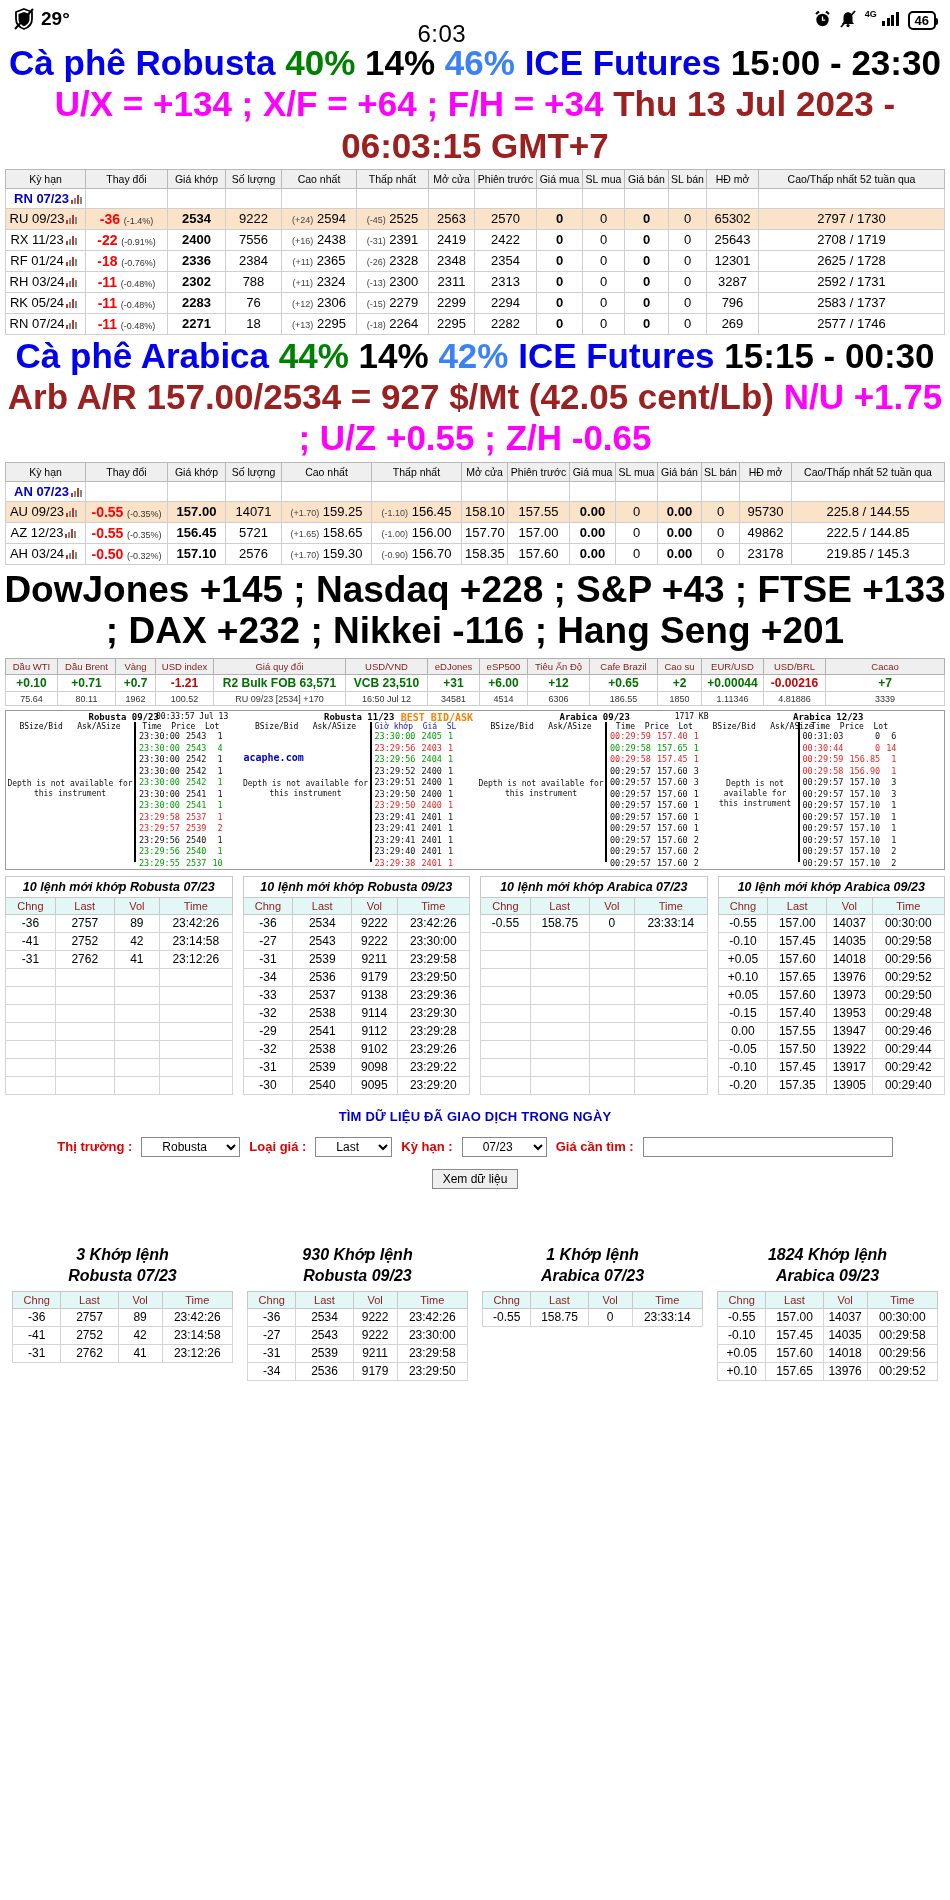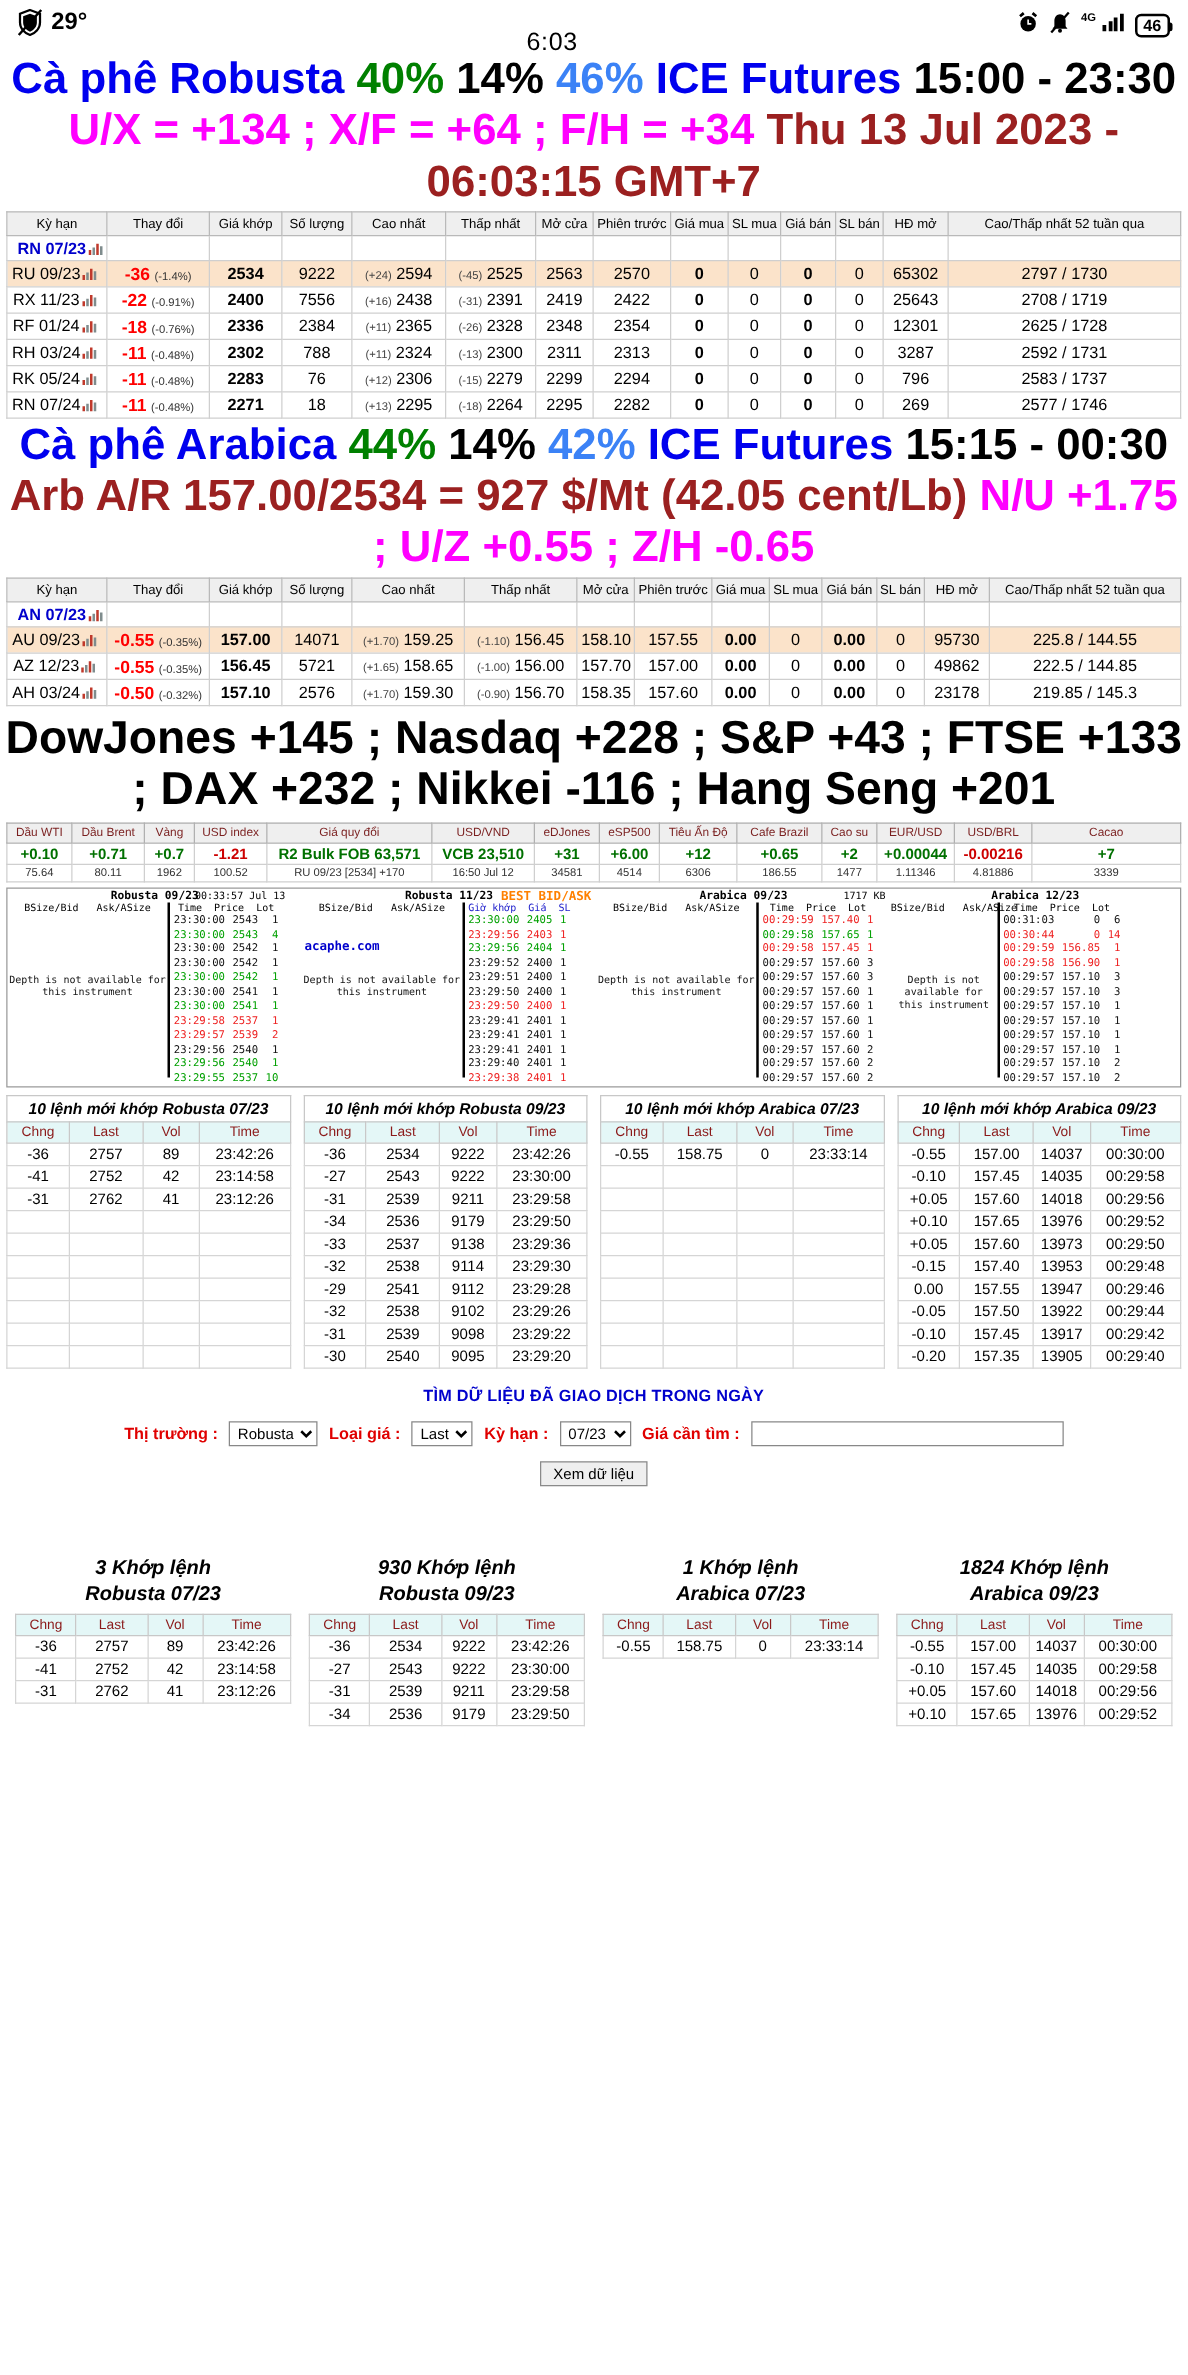--- a/index.html
+++ b/index.html
@@ -9,21 +9,21 @@
     font-family:"Liberation Sans", sans-serif;
     color:#000; overflow:hidden; position:relative;
   }
 
   
   .statusbar {
     height:40px; display:flex; align-items:center;
     padding:0 14px; font-weight:bold; font-size:19px;
   }
   .sb-left { display:flex; align-items:flex-start; gap:7px; }
-  .sb-mid { flex:1; text-align:center; font-size:20px; font-weight:normal; letter-spacing:.5px;margin-top:28px; }
+  .sb-mid { flex:1; text-align:center; font-size:24px; font-weight:normal; letter-spacing:.5px;margin-top:28px; }
   .sb-right { display:flex; align-items:center; gap:9px; }
   .ic { display:inline-block; line-height:1; }
   .sig { display:inline-flex; align-items:flex-end; gap:1.5px; height:15px; }
   .sig i { display:block; width:3px; background:#000; }
   .sig i:nth-child(1){height:5px}.sig i:nth-child(2){height:8px}
   .sig i:nth-child(3){height:11px}.sig i:nth-child(4){height:14px}
   .fourg { font-size:9px; font-weight:bold; vertical-align:top; }
   .batt {
     border:2px solid #000; border-radius:5px; padding:0px 5px;
     font-size:13px; font-weight:bold; position:relative;
@@ -136,21 +136,21 @@
     padding:1px 0; height:18px;
   }
   .lo-gap { width:10px; }
 
   
   .search-wrap { text-align:center; margin-top:14px; }
   .search-title { color:#0000cc; font-weight:bold; font-size:13px; letter-spacing:.2px; }
   .search-row { margin-top:13px; display:flex; justify-content:center; align-items:center; gap:9px; font-size:13px; }
   .slabel { color:#e00000; font-weight:bold; }
   select {
-    font-family:"Liberation Sans",sans-serif; font-size:12px; padding:1px 2px;
+    font-family:"Liberation Sans",sans-serif; font-size:12px; padding:1px 16px;
     border:1px solid #888; background:#fff;
   }
   input.txt {
     width:250px; height:20px; border:1px solid #888; font-size:12px;
   }
   .viewbtn {
     margin-top:12px; font-size:12px; padding:2px 10px;
     border:1px solid #8a8a8a; background:#efefef;
     font-family:"Liberation Sans",sans-serif;
   }
@@ -545,21 +545,21 @@
         <td><span class="s-sub">75.64</span></td>
         <td><span class="s-sub">80.11</span></td>
         <td><span class="s-sub">1962</span></td>
         <td><span class="s-sub">100.52</span></td>
         <td><span class="s-sub">RU 09/23 [2534] +170</span></td>
         <td><span class="s-sub">16:50 Jul 12</span></td>
         <td><span class="s-sub">34581</span></td>
         <td><span class="s-sub">4514</span></td>
         <td><span class="s-sub">6306</span></td>
         <td><span class="s-sub">186.55</span></td>
-        <td><span class="s-sub">1477</span></td>
+        <td><span class="s-sub">1850</span></td>
         <td><span class="s-sub">1.11346</span></td>
         <td><span class="s-sub">4.81886</span></td>
         <td><span class="s-sub">3339</span></td>
       </tr>
   </tbody>
 </table>
 
 <div class="depth" id="depth-panel">
     <div class="dcol" style="width: 236px;">
       <div class="dtitle">Robusta 09/23</div>

